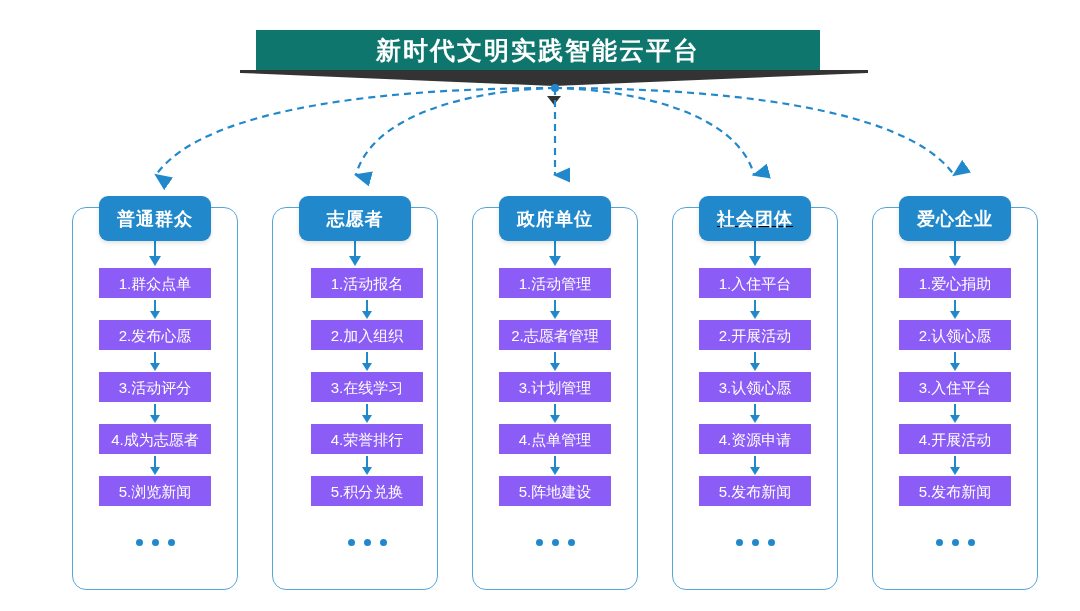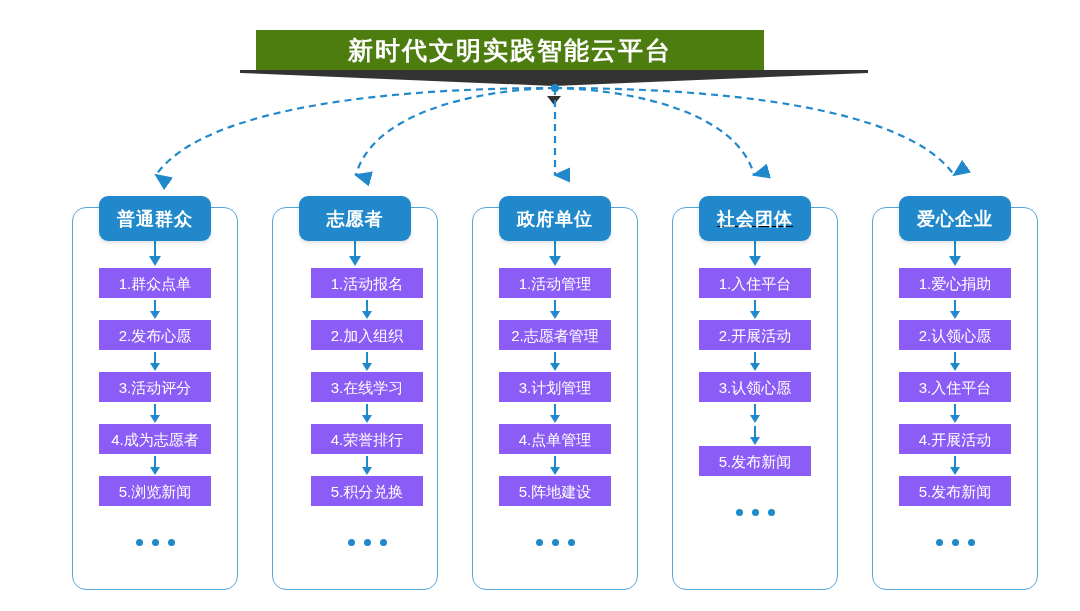--- a/index.html
+++ b/index.html
@@ -8,22 +8,22 @@
     background:#ffffff;
     font-family:"Liberation Sans","DejaVu Sans",sans-serif;
     overflow:hidden;
     position:relative;
   }
   #stage{position:absolute;left:0;top:0;width:1080px;height:611px;}
 
   
   .banner-wrap{position:absolute;left:256px;top:30px;width:596px;height:54px;}
   .banner-bar{
-    position:absolute;left:0;top:0;width:508px;height:40px;
-    background:#4d7c0f;
+    position:absolute;left:0;top:0;width:564px;height:40px;
+    background:#0f766e;
     display:flex;align-items:center;justify-content:center;
   }
   .banner-title{
     color:#ffffff;font-size:25px;font-weight:bold;letter-spacing:2px;
     line-height:1;white-space:nowrap;
   }
   
   .banner-shadow{
     position:absolute;left:-16px;top:40px;width:628px;height:16px;
     background:#333333;
@@ -205,20 +205,21 @@
       <div class="card-head" style="left: 699px; text-decoration: underline;">
         <span class="card-head-label">社会团体</span>
       </div>
       <div class="steps" style="left: 672px;">
         <div class="step">1.入住平台</div>
         <div class="arrow"></div>
         <div class="step">2.开展活动</div>
         <div class="arrow"></div>
         <div class="step">3.认领心愿</div>
         <div class="arrow"></div>
+        <div class="step">4.资源申请</div>
         <div class="arrow"></div>
         <div class="step">5.发布新闻</div>
         <div class="ellipsis">
           <span></span>
           <span></span>
           <span></span>
         </div>
       </div>
       <div class="card" style="left: 872px;"></div>
       <div class="head-arrow" style="left: 872px;"></div>

